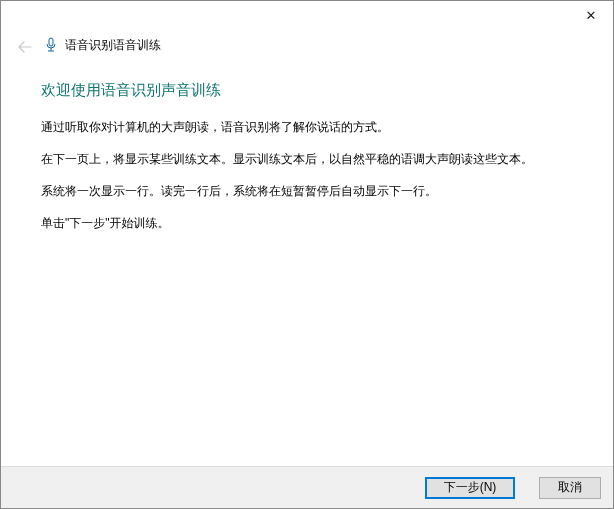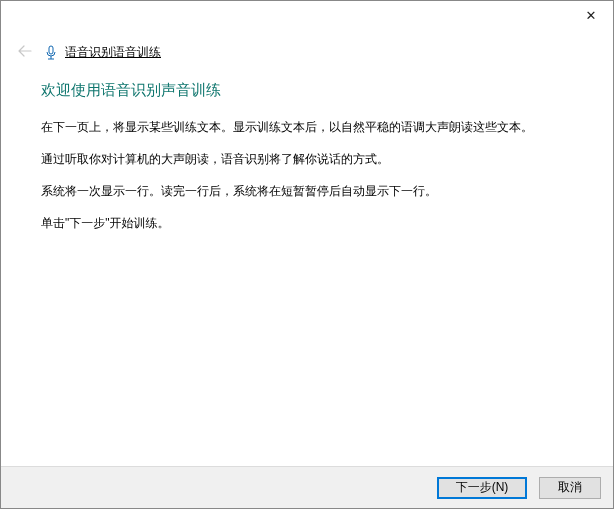--- a/index.html
+++ b/index.html
@@ -39,22 +39,21 @@
     color: #222;
     cursor: pointer;
   }
   .header-row {
     position: absolute;
     top: 36px;
     left: 0;
     right: 0;
     height: 24px;
     display: flex;
-    align-items: flex-end;
-    text-decoration: underline;
+    align-items: flex-start;
   }
   .back-arrow {
     width: 20px;
     height: 20px;
     margin-left: 14px;
     display: flex;
     align-items: center;
     justify-content: center;
     color: #b8b8b8;
   }
@@ -106,21 +105,21 @@
   .btn {
     height: 22px;
     min-width: 84px;
     background: #e1e1e1;
     border: 1px solid #adadad;
     font-size: 12px;
     font-family: inherit;
     display: inline-flex;
     align-items: center;
     justify-content: center;
-    margin-left: 12px;
+    margin-left: 24px;
     padding: 0 10px;
     cursor: pointer;
     box-sizing: border-box;
   }
   .btn.primary {
     border: 2px solid #0078d7;
     min-width: 90px;
   }
   .btn.secondary {
     min-width: 62px;
@@ -149,22 +148,22 @@
         <path d="M3 7 Q3 11 7 11 Q11 11 11 7" fill="none" stroke="#1167b1" stroke-width="1"></path>
         <line x1="7" y1="11" x2="7" y2="14" stroke="#1167b1" stroke-width="1"></line>
         <line x1="4" y1="14" x2="10" y2="14" stroke="#1167b1" stroke-width="1"></line>
       </svg>
     </div>
     <div class="header-text">语音识别语音训练</div>
   </div>
 
   <div class="content">
     <div class="heading">欢迎使用语音识别声音训练</div>
+    <div class="para">通过听取你对计算机的大声朗读，语音识别将了解你说话的方式。</div>
     <div class="para">在下一页上，将显示某些训练文本。显示训练文本后，以自然平稳的语调大声朗读这些文本。</div>
-    <div class="para">通过听取你对计算机的大声朗读，语音识别将了解你说话的方式。</div>
     <div class="para">系统将一次显示一行。读完一行后，系统将在短暂暂停后自动显示下一行。</div>
     <div class="para">单击"下一步"开始训练。</div>
   </div>
 
   <div class="footer">
     <button class="btn primary">下一步(N)</button>
     <button class="btn secondary">取消</button>
   </div>
 
 </div>

